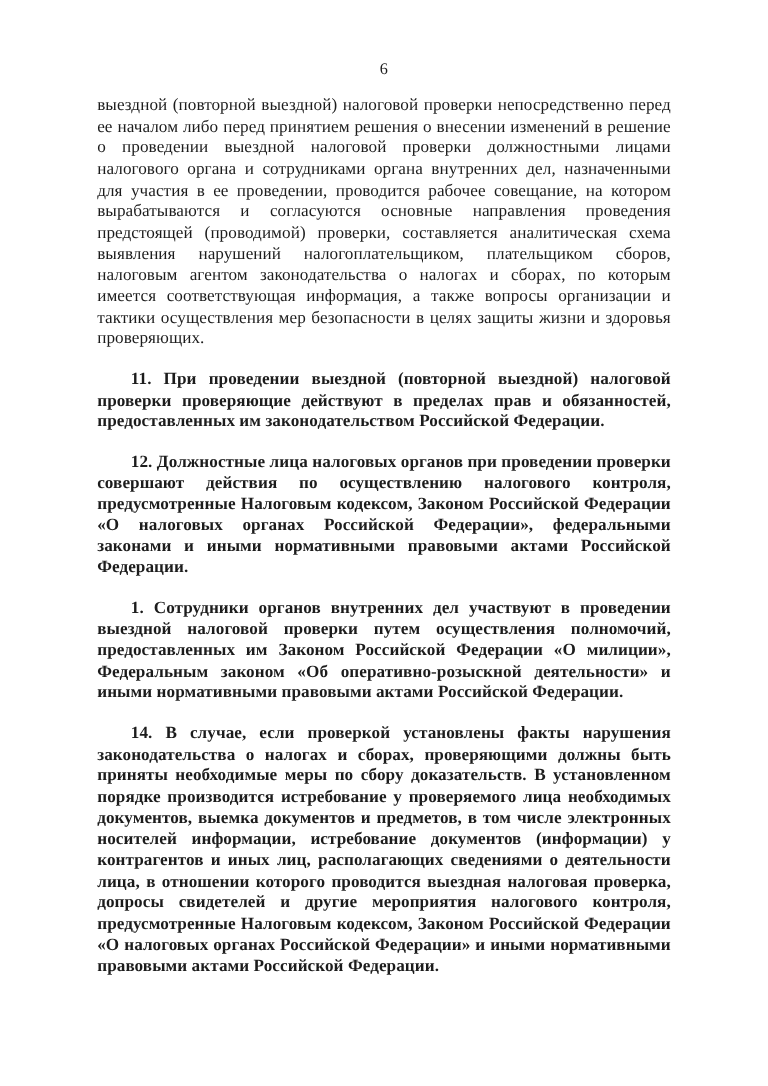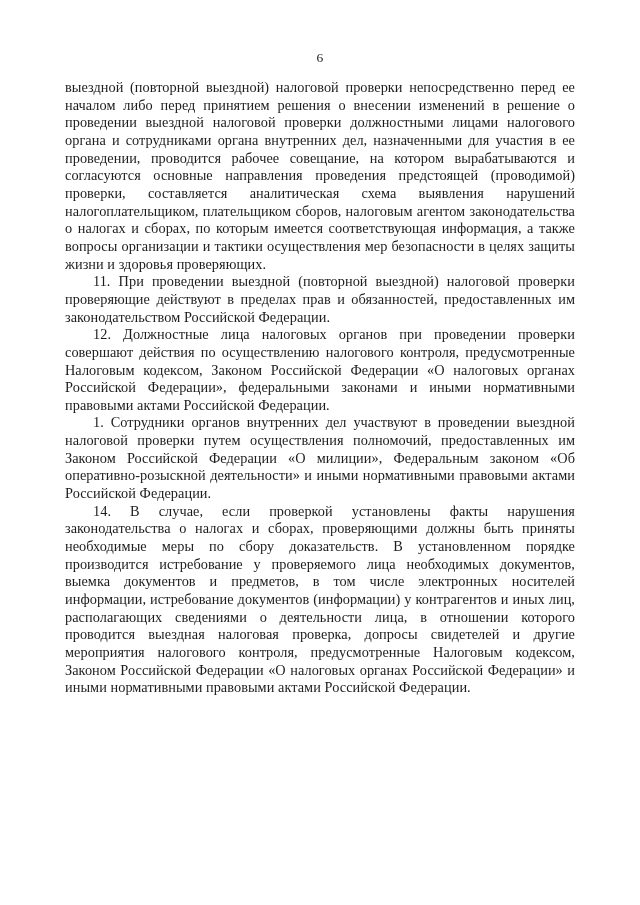--- a/index.html
+++ b/index.html
@@ -19,29 +19,30 @@
       overflow: hidden;
     }
     .page-number {
       text-align: center;
       font-size: 13.5px;
       line-height: 13px;
       margin-bottom: 15px;
       letter-spacing: 0.5px;
     }
     .doc-body p {
-      margin: 0;
+      margin: 16px;
       font-size: 14.3px;
       line-height: 17.65px;
       text-align: justify;
       letter-spacing: 0.05px;
       hyphens: none;
     }
     .doc-body p.indent {
       text-indent: 28px;
+      font-weight: bold;
     }
   </style>
 </head>
 <body>
 
 <div class="page">
   <div class="page-number">6</div>
 
   <div class="doc-body">
     <p>выездной (повторной выездной) налоговой проверки непосредственно перед ее началом либо перед принятием решения о внесении изменений в решение о проведении выездной налоговой проверки должностными лицами налогового органа и сотрудниками органа внутренних дел, назначенными для участия в ее проведении, проводится рабочее совещание, на котором вырабатываются и согласуются основные направления проведения предстоящей (проводимой) проверки, составляется аналитическая схема выявления нарушений налогоплательщиком, плательщиком сборов, налоговым агентом законодательства о налогах и сборах, по которым имеется соответствующая информация, а также вопросы организации и тактики осуществления мер безопасности в целях защиты жизни и здоровья проверяющих.</p>

